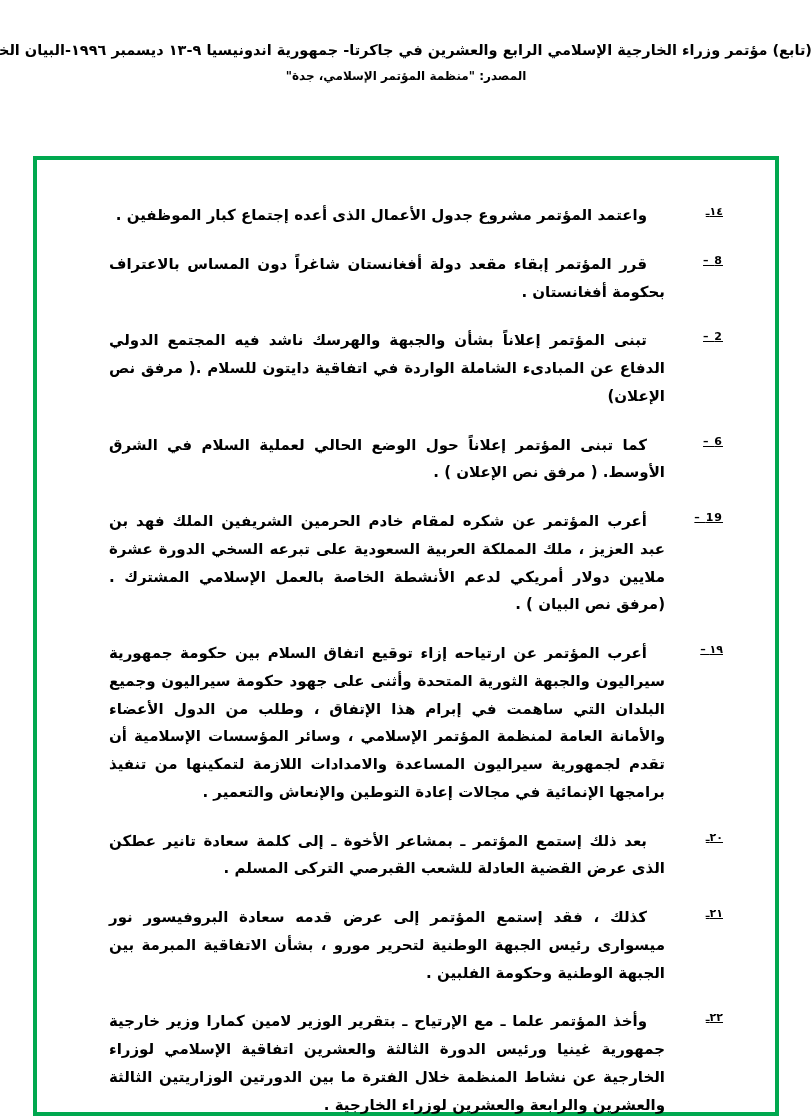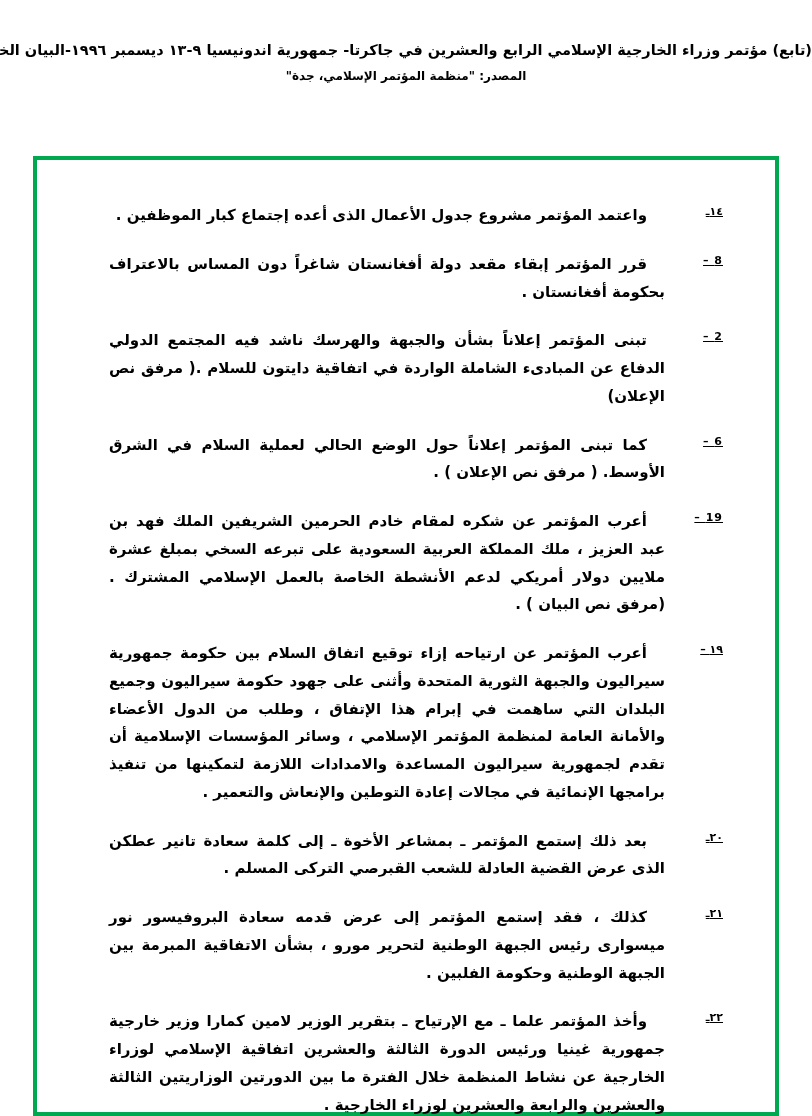--- a/index.html
+++ b/index.html
@@ -127,21 +127,21 @@
         <div class="para-text indent-first">تبنى المؤتمر إعلاناً بشأن والجبهة والهرسك ناشد فيه المجتمع الدولي الدفاع عن المبادىء الشاملة الواردة في اتفاقية دايتون للسلام .( مرفق نص الإعلان)</div>
       </div>
 
       <div class="para">
         <div class="para-num">6 –</div>
         <div class="para-text indent-first">كما تبنى المؤتمر إعلاناً حول الوضع الحالي لعملية السلام في الشرق الأوسط. ( مرفق نص الإعلان ) .</div>
       </div>
 
       <div class="para">
         <div class="para-num">19 –</div>
-        <div class="para-text indent-first">أعرب المؤتمر عن شكره لمقام خادم الحرمين الشريفين الملك فهد بن عبد العزيز ، ملك المملكة العربية السعودية على تبرعه السخي بمبلغ عشرة ملايين دولار أمريكي لدعم الأنشطة الخاصة بالعمل الإسلامي المشترك . (مرفق نص البيان ) .</div>
+        <div class="para-text indent-first">أعرب المؤتمر عن شكره لمقام خادم الحرمين الشريفين الملك فهد بن عبد العزيز ، ملك المملكة العربية السعودية على تبرعه السخي الدورة عشرة ملايين دولار أمريكي لدعم الأنشطة الخاصة بالعمل الإسلامي المشترك . (مرفق نص البيان ) .</div>
       </div>
 
       <div class="para">
         <div class="para-num">١٩ –</div>
         <div class="para-text indent-first">أعرب المؤتمر عن ارتياحه إزاء توقيع اتفاق السلام بين حكومة جمهورية سيراليون والجبهة الثورية المتحدة وأثنى على جهود حكومة سيراليون وجميع البلدان التي ساهمت في إبرام هذا الإتفاق ، وطلب من الدول الأعضاء والأمانة العامة لمنظمة المؤتمر الإسلامي ، وسائر المؤسسات الإسلامية أن تقدم لجمهورية سيراليون المساعدة والامدادات اللازمة لتمكينها من تنفيذ برامجها الإنمائية في مجالات إعادة التوطين والإنعاش والتعمير .</div>
       </div>
 
       <div class="para">
         <div class="para-num">٢٠ـ</div>
         <div class="para-text indent-first">بعد ذلك إستمع المؤتمر ـ بمشاعر الأخوة ـ إلى كلمة سعادة تانير عطكن الذى عرض القضية العادلة للشعب القبرصي التركى المسلم .</div>

